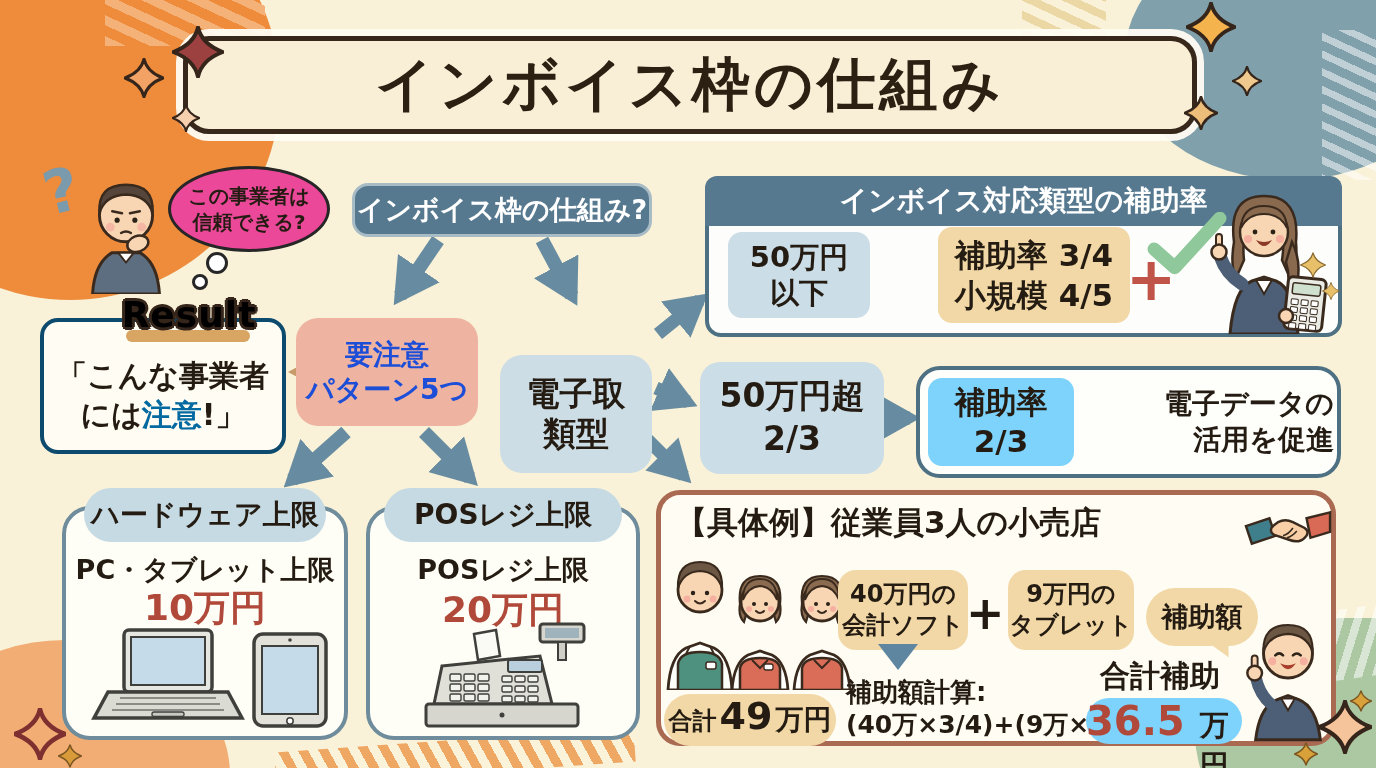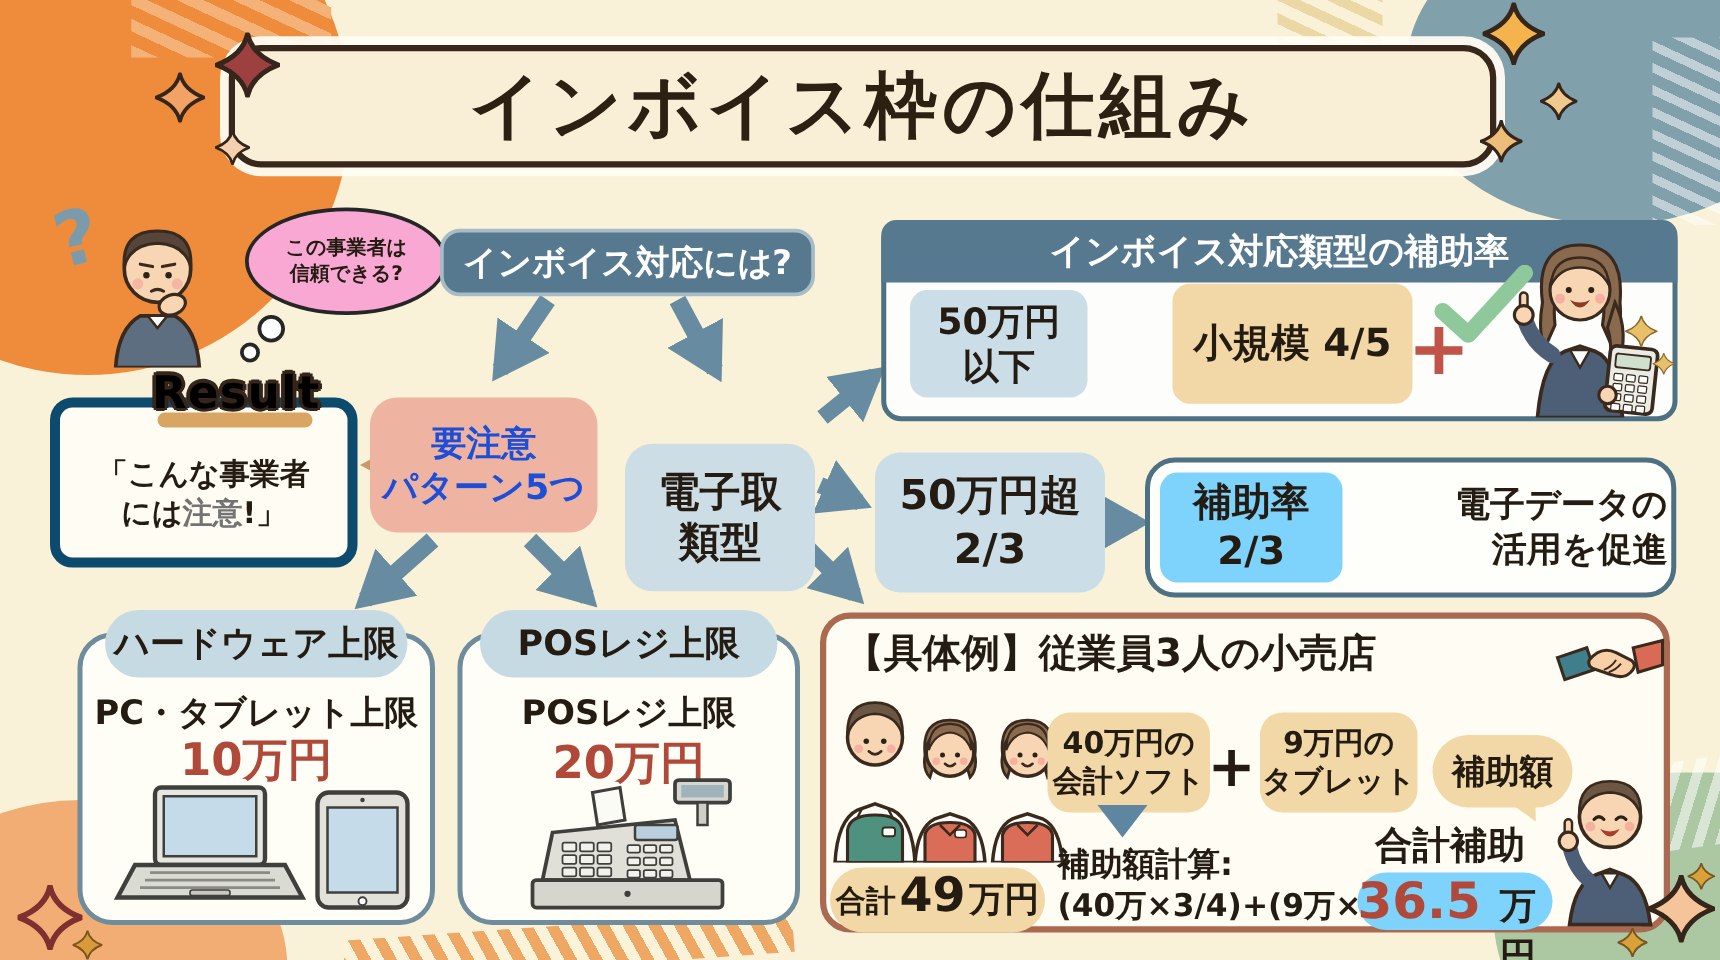--- a/index.html
+++ b/index.html
@@ -21,44 +21,44 @@
   
   .banner{
     left:183px;top:36px;width:1014px;height:98px;z-index:2;
     background:#f9efd6;border:5px solid #38281c;border-radius:26px;
     box-shadow:0 0 0 7px rgba(255,252,243,.95);
   }
   .banner .t{font-size:58px;letter-spacing:4px;color:#2c2013;}
   
   .qmark{left:44px;top:156px;font-size:60px;color:#7b9aab;transform:rotate(-14deg);z-index:2;}
   .bubble{
-    left:196px;top:166px;width:162px;height:86px;z-index:2;
-    background:#f9a8d4;border:3.5px solid #262626;border-radius:50%;
-    font-size:16px;line-height:1.3;
+    left:168px;top:166px;width:162px;height:86px;z-index:2;
+    background:#ec4899;border:3.5px solid #262626;border-radius:50%;
+    font-size:20px;line-height:1.3;
   }
   .tail{position:absolute;background:#fff;border:3px solid #262626;border-radius:50%;z-index:2;}
   
   .qbox{
     left:352px;top:183px;width:300px;height:54px;z-index:2;
     background:#56798f;border:3px solid #a8bcc6;border-radius:16px;
     color:#fff;font-size:27px;
   }
   .caution{left:296px;top:318px;width:182px;height:108px;z-index:2;
     background:#efb4a1;border-radius:22px;font-size:28px;line-height:1.25;color:#1d4ed8;}
   .etype{left:500px;top:308px;width:152px;height:118px;z-index:2;
     background:#cddde6;border-radius:22px;font-size:33px;line-height:1.2;margin-top:47px;}
   .result-box{left:40px;top:318px;width:246px;height:136px;z-index:2;
-    background:#fffcf3;border:8px solid #0c4a6e;border-radius:18px;
-    font-size:24px;line-height:1.3;padding-top:18px;}
+    background:#fffcf3;border:4px solid #0c4a6e;border-radius:18px;
+    font-size:30px;line-height:1.3;padding-top:18px;}
   .result-ribbon{left:126px;top:330px;width:124px;height:12px;background:#d9a563;border-radius:6px;z-index:2;}
   .result-label{left:96px;top:294px;width:186px;text-align:center;font-size:36px;z-index:3;
     color:#000000;letter-spacing:1px;
     text-shadow:-2px -2px 0 #35251a,2px -2px 0 #35251a,-2px 2px 0 #35251a,2px 2px 0 #35251a,
       0 3px 0 #35251a,0 -3px 0 #35251a,3px 0 0 #35251a,-3px 0 0 #35251a;}
-  .em-red{color:#737373;}
+  .em-red{color:#0369a1;}
   
   .rates-panel{left:705px;top:176px;width:637px;height:161px;z-index:2;
     background:#fdfdfb;border:4px solid #4e7083;border-radius:16px;}
   .rates-header{left:705px;top:176px;width:637px;height:50px;z-index:2;
     background:#56798f;border-radius:12px 12px 0 0;color:#fff;font-size:28px;}
   .cond1{left:728px;top:232px;width:142px;height:86px;z-index:2;
     background:#cbdde7;border-radius:14px;font-size:29px;line-height:1.25;}
   .rate1{left:938px;top:227px;width:192px;height:96px;z-index:2;
     background:#f2d8a6;border-radius:14px;font-size:31px;line-height:1.3;}
   .plus-red{left:1126px;top:244px;font-size:60px;color:#c05448;z-index:3;}
@@ -187,21 +187,21 @@
   <ellipse cx="72" cy="77" rx="11" ry="8" fill="#f8d6b4" stroke="#3a2a1e" stroke-width="2.5" transform="rotate(-20 72 77)"></ellipse>
 </svg>
 <div class="abs bubble flexc">
   <div>この事業者は</div>
   <div>信頼できる?</div>
 </div>
 <div class="tail" style="left:206px;top:252px;width:16px;height:16px;"></div>
 <div class="tail" style="left:192px;top:274px;width:10px;height:10px;"></div>
 
 <div class="abs qbox flexc">
-  <div>インボイス対応には?</div>
+  <div>インボイス枠の仕組み?</div>
 </div>
 
 <div class="abs caution flexc">
   <div>要注意</div>
   <div>パターン5つ</div>
 </div>
 
 <div class="abs etype flexc">
   <div>電子取</div>
   <div>類型</div>
@@ -218,20 +218,21 @@
 
 <div class="abs rates-panel"></div>
 <div class="abs rates-header flexc">
   <div>インボイス対応類型の補助率</div>
 </div>
 <div class="abs cond1 flexc">
   <div>50万円</div>
   <div>以下</div>
 </div>
 <div class="abs rate1 flexc">
+  <div>補助率 3/4</div>
   <div>小規模 4/5</div>
 </div>
 <div class="abs plus-red">+</div>
 <svg class="abs" style="left:1146px;top:212px;z-index:3" width="82" height="66" viewBox="0 0 80 64">
   <path d="M8,36 L28,54 L72,6" stroke="#8fc89a" stroke-width="13" fill="none" stroke-linecap="round" stroke-linejoin="round"></path>
 </svg>
 <svg class="abs" style="left:1186px;top:182px;z-index:3" width="152" height="152" viewBox="0 0 152 152">
   <path d="M48,60 Q42,14 78,14 Q114,14 110,60 Q112,84 104,96 L96,78 Q102,40 78,38 Q54,40 58,78 L50,96 Q44,84 48,60 Z" fill="#8a6a4e" stroke="#3a2a1e" stroke-width="2.5"></path>
   <path d="M106,60 Q118,84 108,112 Q104,122 98,124 Q106,100 100,80 Z" fill="#8a6a4e" stroke="#3a2a1e" stroke-width="2.5"></path>
   <circle cx="78" cy="50" r="24" fill="#f8d6b4" stroke="#3a2a1e" stroke-width="2.5"></circle>

